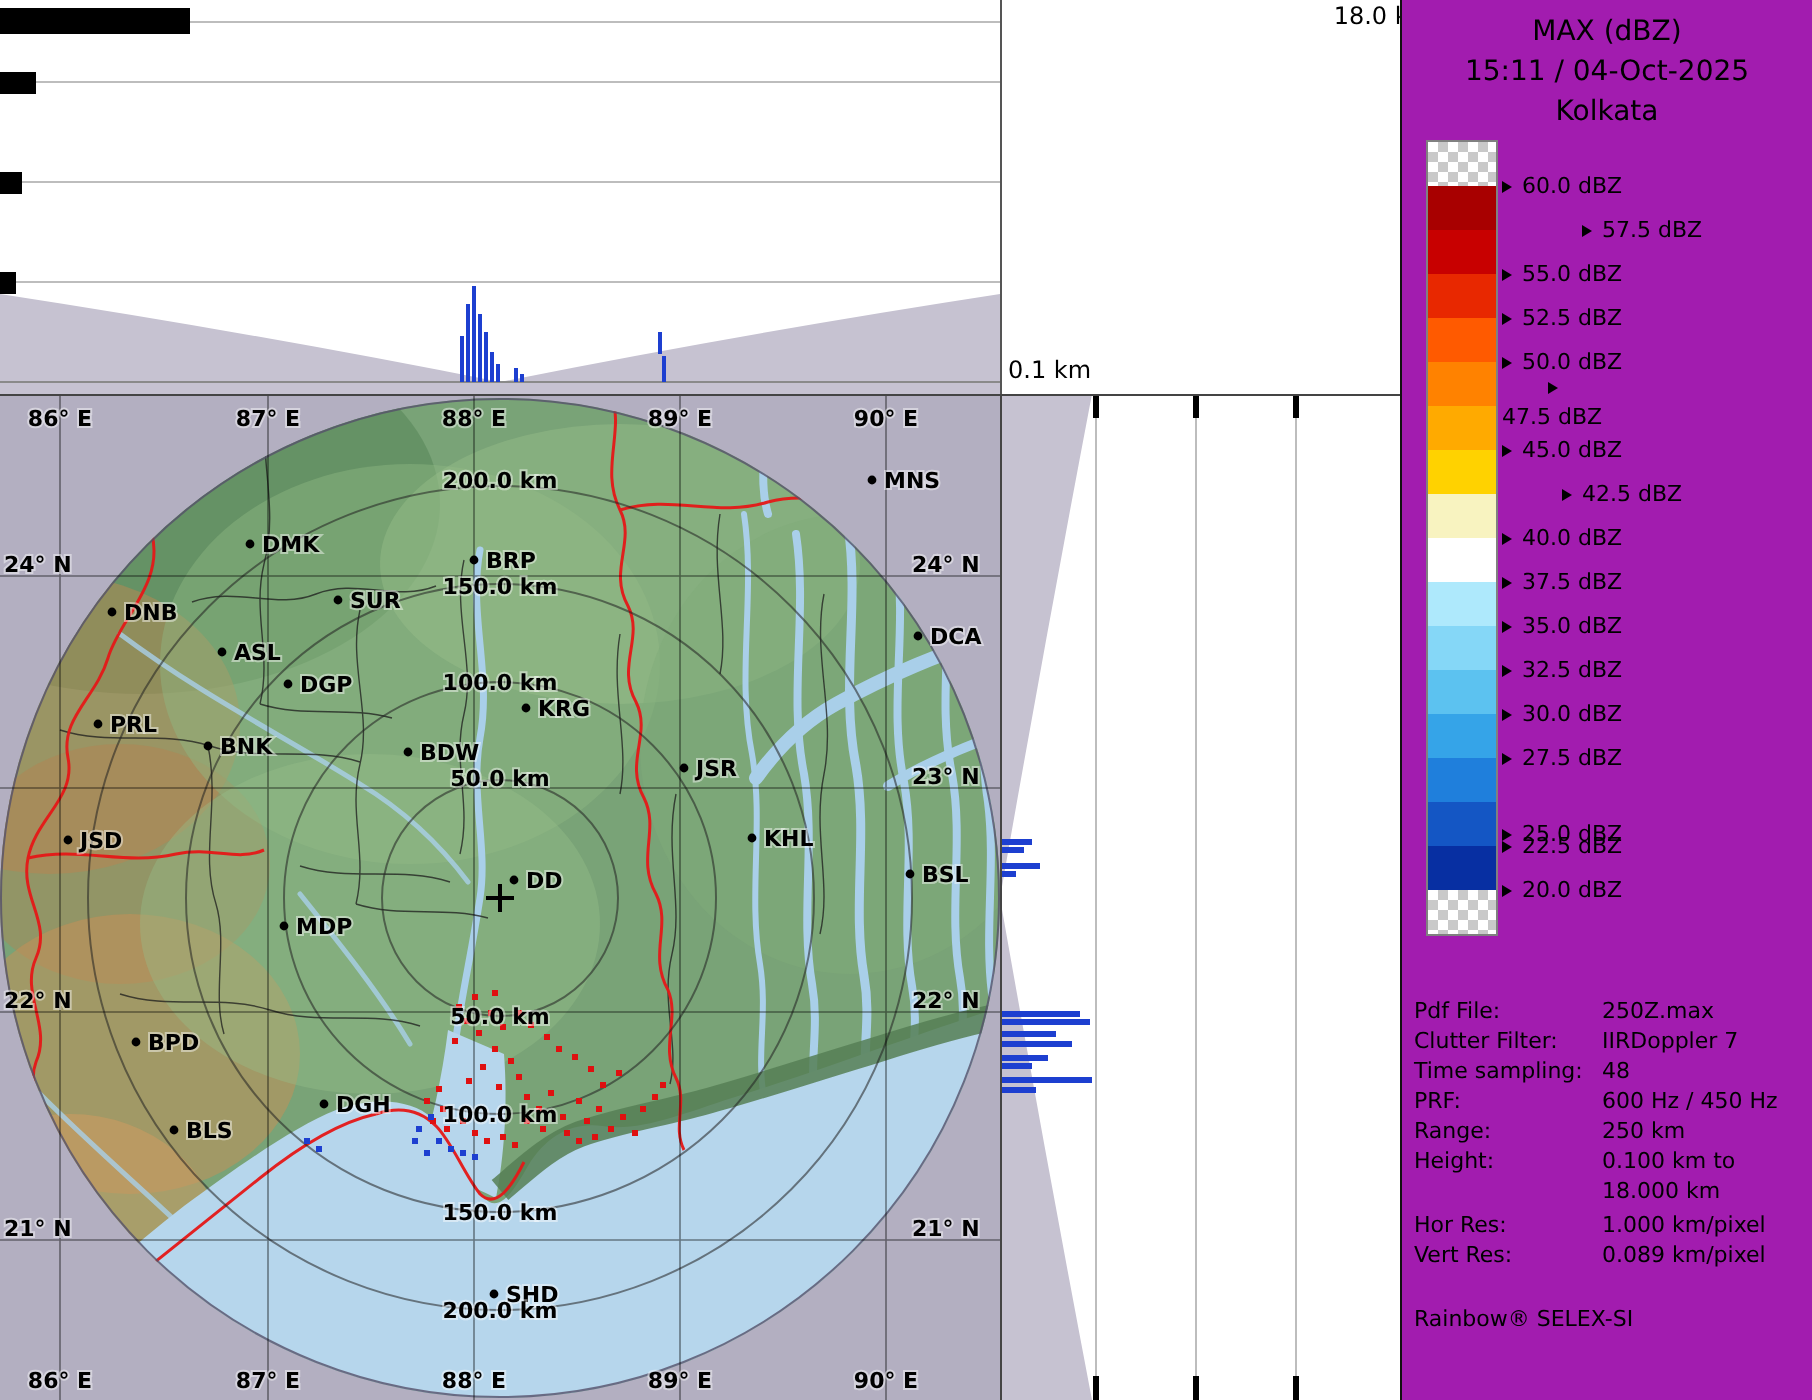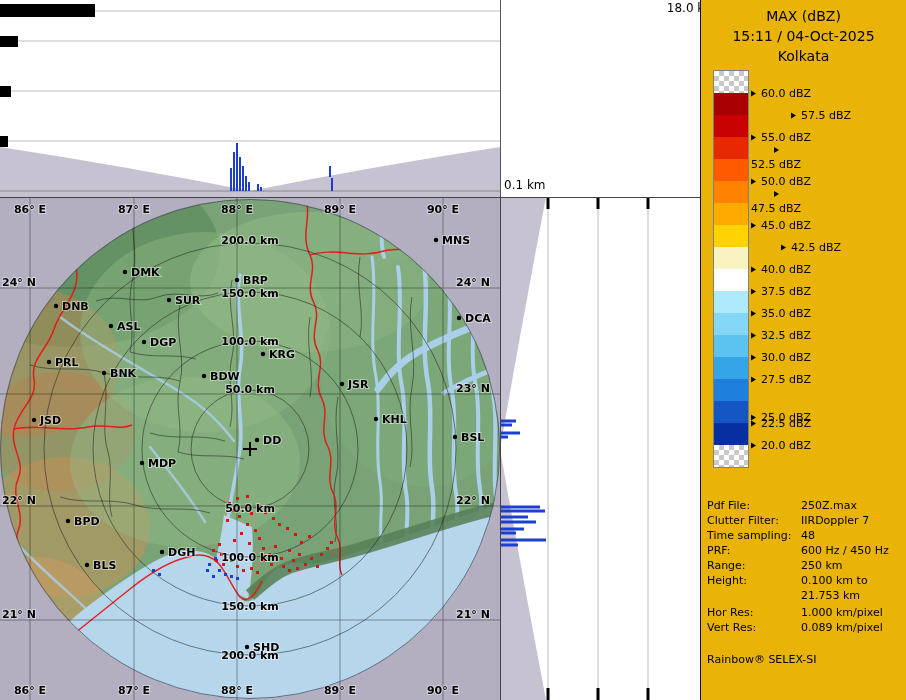--- a/index.html
+++ b/index.html
@@ -3,21 +3,21 @@
 <meta charset="utf-8">
 <style>
   html,body{margin:0;padding:0}
   body{position:relative;width:906px;height:700px;overflow:hidden;background:#fff;
        font-family:"DejaVu Sans",sans-serif;color:#000}
   .panel{position:absolute}
   #topProfile{left:0;top:0;width:500px;height:197px}
   #corner{left:500px;top:0;width:224px;height:197px;border-left:1px solid #555;box-sizing:border-box}
   #rightProfile{left:500px;top:197px;width:200px;height:503px}
   #map{left:0;top:197px;width:500px;height:503px}
-  #legend{left:700px;top:0;width:206px;height:700px;background:#eab308;border-left:1px solid #111;box-sizing:border-box}
+  #legend{left:700px;top:0;width:206px;height:700px;background:#a21caf;border-left:1px solid #111;box-sizing:border-box}
   svg{display:block}
   .h-label{position:absolute;font-size:12px;white-space:nowrap}
   .h-label.top{right:8px;top:1px}
   .h-label.bottom{left:3px;top:178px}
   #legend .title{text-align:center;font-size:14px;line-height:20px}
   #legend .title.first{margin-top:6px}
   .scale{position:absolute;left:12px;top:70px;width:34px;border:1px solid #808080}
   .cell{width:100%;height:22px}
   .checker{background-image:conic-gradient(#c9c9c9 25%,#ffffff 0 50%,#c9c9c9 0 75%,#ffffff 0);
            background-size:10px 10px}
@@ -369,21 +369,21 @@
         <span>60.0 dBZ</span>
       </div>
       <div class="lrow" style="top: 44px; padding-left: 40px;">
         <span class="tick"></span>
         <span>57.5 dBZ</span>
       </div>
       <div class="lrow" style="top: 66px;">
         <span class="tick"></span>
         <span>55.0 dBZ</span>
       </div>
-      <div class="lrow" style="top: 88px; flex-direction: column;">
+      <div class="lrow" style="top: 88px;">
         <span class="tick"></span>
         <span>52.5 dBZ</span>
       </div>
       <div class="lrow" style="top: 110px;">
         <span class="tick"></span>
         <span>50.0 dBZ</span>
       </div>
       <div class="lrow" style="top: 132px; flex-direction: column;">
         <span class="tick"></span>
         <span>47.5 dBZ</span>
@@ -453,21 +453,21 @@
       <div class="mrow">
         <span class="ml">Range:</span>
         <span>250 km</span>
       </div>
       <div class="mrow">
         <span class="ml">Height:</span>
         <span>0.100 km to</span>
       </div>
       <div class="mrow">
         <span class="ml"></span>
-        <span>21.753 km</span>
+        <span>18.000 km</span>
       </div>
     </div>
   <div class="meta" id="meta2">
       <div class="mrow">
         <span class="ml">Hor Res:</span>
         <span>1.000 km/pixel</span>
       </div>
       <div class="mrow">
         <span class="ml">Vert Res:</span>
         <span>0.089 km/pixel</span>

